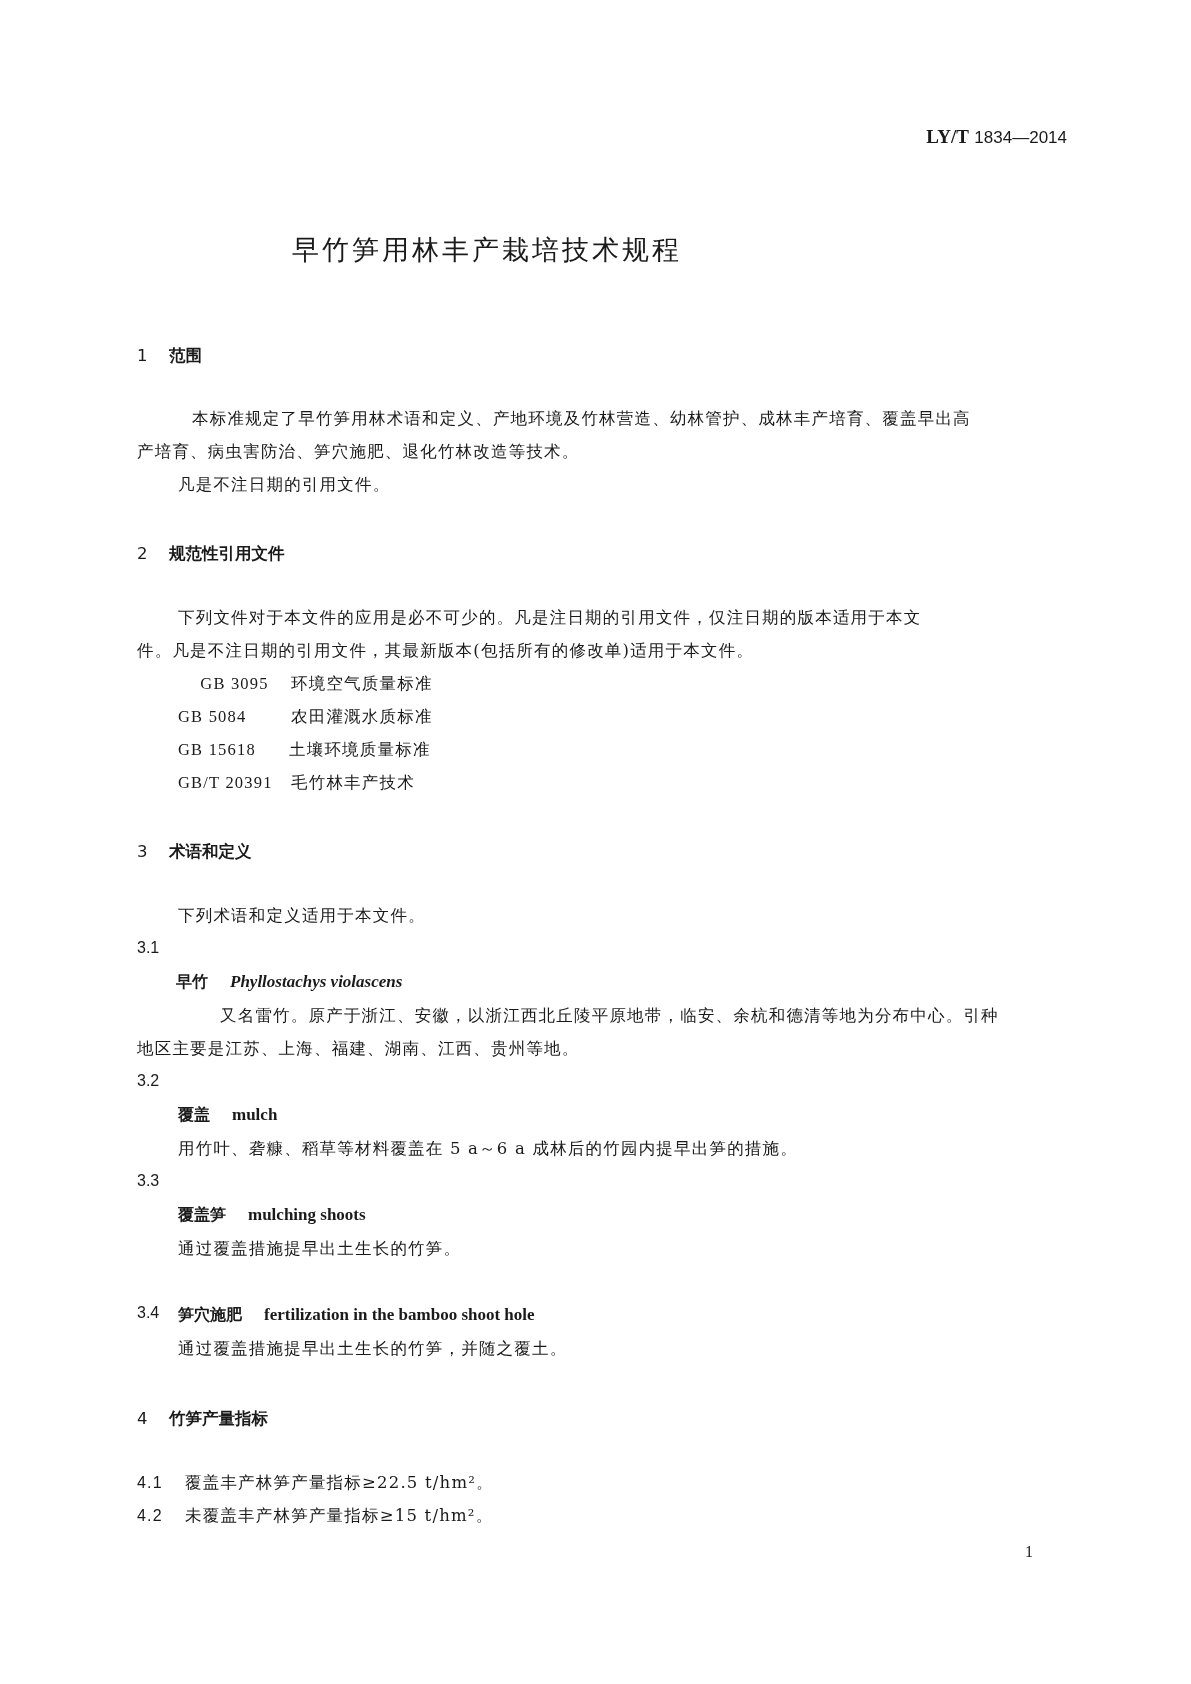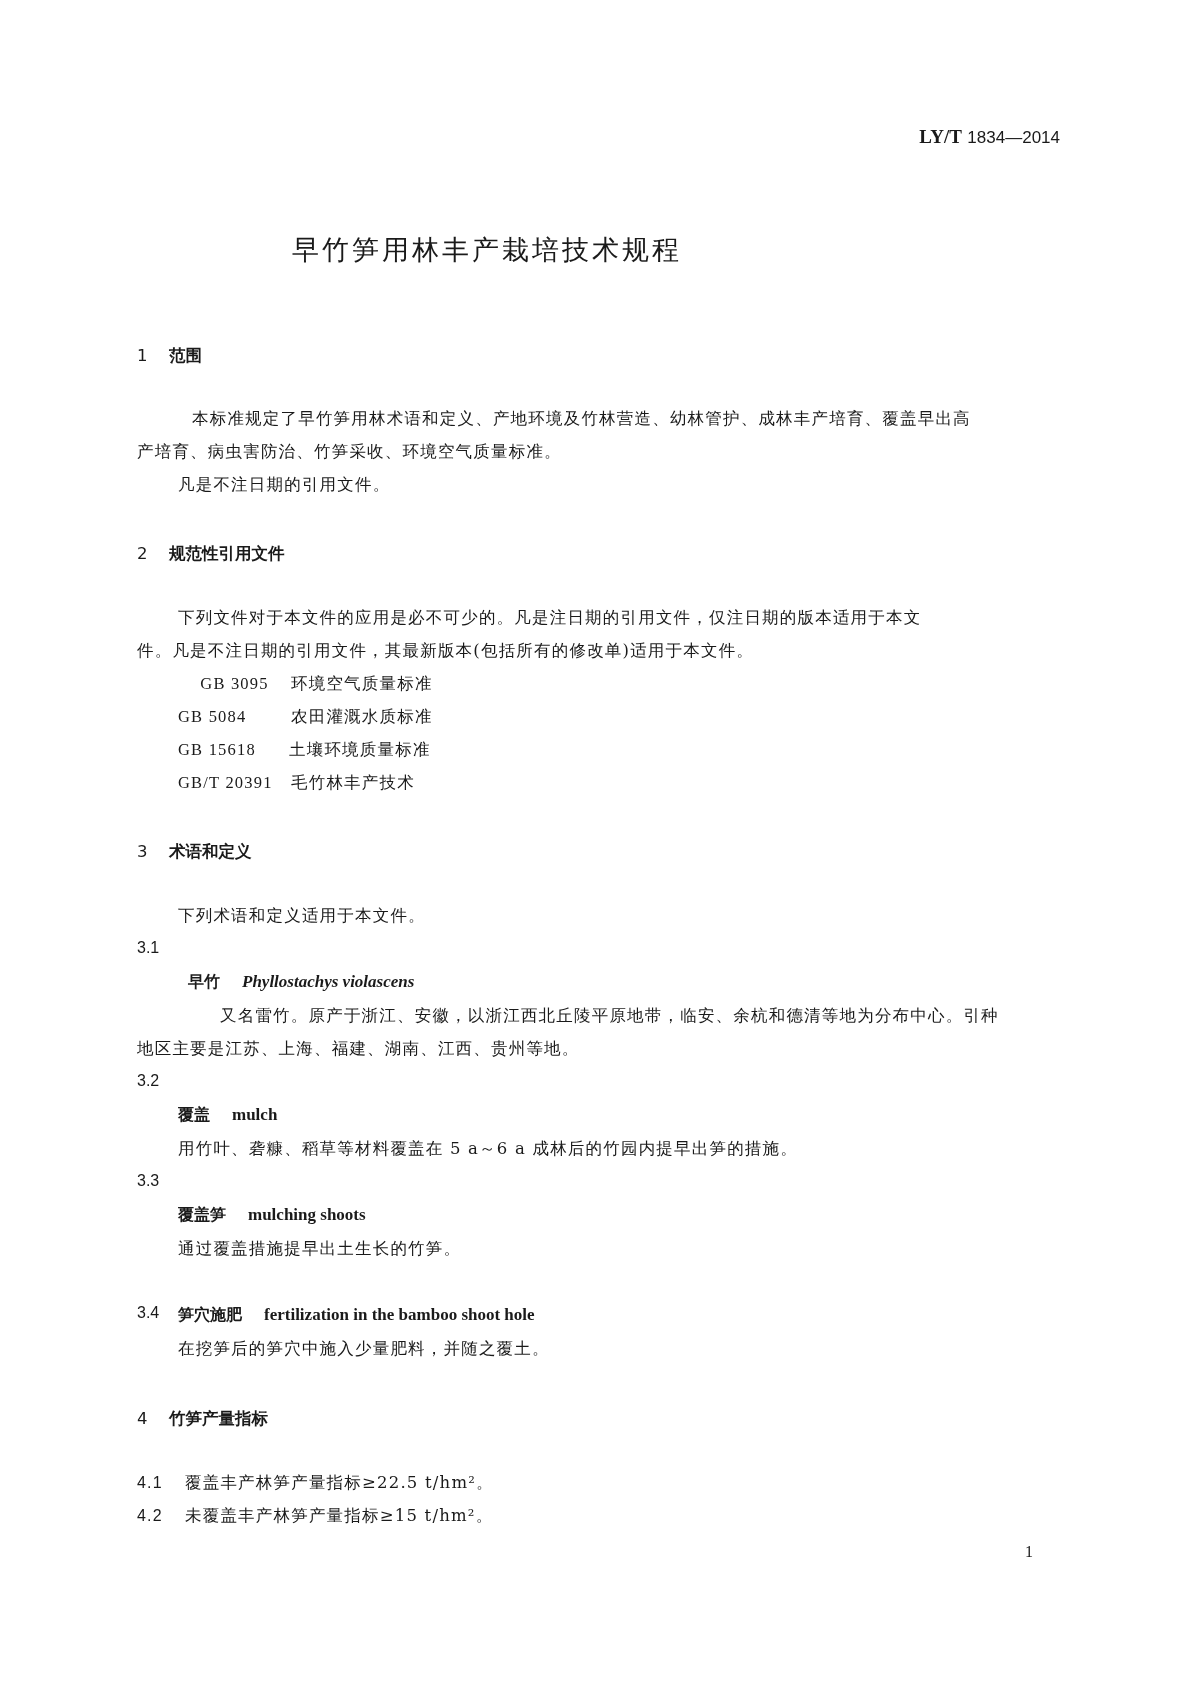--- a/index.html
+++ b/index.html
@@ -2,21 +2,21 @@
 <html><head>
 <meta charset="utf-8">
 <style>
   html, body { margin: 0; padding: 0; background: #ffffff; }
   body {
     width: 1191px; height: 1684px; position: relative; overflow: hidden;
     font-family: "DejaVu Serif", "Liberation Serif", serif;
     color: #1a1a1a;
   }
   .abs { position: absolute; white-space: nowrap; }
-  .std-code { right: 131px; top: 126px; font-size: 17px; }
+  .std-code { right: 124px; top: 126px; font-size: 17px; }
   .std-code .code-prefix { font-family: "Liberation Serif", serif; font-weight: bold; font-size: 19px; }
   .std-code .code-num { font-family: "Liberation Sans", sans-serif; font-size: 17px; }
   .doc-title { left: 0; width: 974px; text-align: center; top: 232px; font-family: "DejaVu Sans", sans-serif; font-size: 27px; letter-spacing: 3px; }
   .h1 { font-family: "DejaVu Sans", sans-serif; font-size: 16.5px; font-weight: bold; }
   .h1 .num { display: inline-block; width: 32px; font-weight: normal; }
   .p { font-size: 16.5px; letter-spacing: 1.2px; }
   .sub { font-family: "Liberation Sans", sans-serif; font-size: 16px; }
   .term-zh { font-family: "DejaVu Sans", sans-serif; font-weight: bold; font-size: 16px; }
   .term-en { font-family: "Liberation Serif", serif; font-weight: bold; font-size: 17px; margin-left: 22px; }
   .term-en.italic { font-style: italic; }
@@ -30,21 +30,21 @@
   <span class="code-prefix">LY/T</span>
   <span class="code-num">1834—2014</span>
 </div>
 
 <div class="abs doc-title">早竹笋用林丰产栽培技术规程</div>
 
 <div class="abs h1" style="left:137px; top:345px;">
   <span class="num">1</span><span>范围</span>
 </div>
 <div class="abs p" style="left:192px; top:408px;">本标准规定了早竹笋用林术语和定义、产地环境及竹林营造、幼林管护、成林丰产培育、覆盖早出高</div>
-<div class="abs p" style="left:137px; top:441px;">产培育、病虫害防治、竹笋采收、环境空气质量标准。</div>
+<div class="abs p" style="left:137px; top:441px;">产培育、病虫害防治、笋穴施肥、退化竹林改造等技术。</div>
 <div class="abs p" style="left:178px; top:474px;">凡是不注日期的引用文件。</div>
 
 <div class="abs h1" style="left:137px; top:543px;">
   <span class="num">2</span><span>规范性引用文件</span>
 </div>
 <div class="abs p" style="left:178px; top:607px;">下列文件对于本文件的应用是必不可少的。凡是注日期的引用文件，仅注日期的版本适用于本文</div>
 <div class="abs p" style="left:137px; top:640px;">件。凡是不注日期的引用文件，其最新版本(包括所有的修改单)适用于本文件。</div>
 <div class="abs p" style="left:178px; top:673px;">
   <span class="ref-code" style="width:113px;text-align:center;">GB 3095</span><span>环境空气质量标准</span>
 </div>
@@ -57,21 +57,21 @@
 <div class="abs p" style="left:178px; top:772px;">
   <span class="ref-code" style="width:113px;">GB/T 20391</span><span>毛竹林丰产技术</span>
 </div>
 
 <div class="abs h1" style="left:137px; top:841px;">
   <span class="num">3</span><span>术语和定义</span>
 </div>
 <div class="abs p" style="left:178px; top:905px;">下列术语和定义适用于本文件。</div>
 
 <div class="abs sub" style="left:137px; top:939px;">3.1</div>
-<div class="abs" style="left:188px; top:972px;">
+<div class="abs" style="left:176px; top:972px;">
   <span class="term-zh">早竹</span><span class="term-en italic">Phyllostachys violascens</span>
 </div>
 <div class="abs p" style="left:178px; top:1005px;margin-left:42px;">又名雷竹。原产于浙江、安徽，以浙江西北丘陵平原地带，临安、余杭和德清等地为分布中心。引种</div>
 <div class="abs p" style="left:137px; top:1038px;">地区主要是江苏、上海、福建、湖南、江西、贵州等地。</div>
 
 <div class="abs sub" style="left:137px; top:1072px;">3.2</div>
 <div class="abs" style="left:178px; top:1105px;">
   <span class="term-zh">覆盖</span><span class="term-en">mulch</span>
 </div>
 <div class="abs p" style="left:178px; top:1138px;">用竹叶、砻糠、稻草等材料覆盖在 5 a～6 a 成林后的竹园内提早出笋的措施。</div>
@@ -79,21 +79,21 @@
 <div class="abs sub" style="left:137px; top:1172px;">3.3</div>
 <div class="abs" style="left:178px; top:1205px;">
   <span class="term-zh">覆盖笋</span><span class="term-en">mulching shoots</span>
 </div>
 <div class="abs p" style="left:178px; top:1238px;">通过覆盖措施提早出土生长的竹笋。</div>
 
 <div class="abs sub" style="left:137px; top:1272px;margin-top:32px;">3.4</div>
 <div class="abs" style="left:178px; top:1305px;">
   <span class="term-zh">笋穴施肥</span><span class="term-en">fertilization in the bamboo shoot hole</span>
 </div>
-<div class="abs p" style="left:178px; top:1338px;">在挖笋后的笋穴中施入少量肥料，并随之覆土。</div>
+<div class="abs p" style="left:178px; top:1338px;">通过覆盖措施提早出土生长的竹笋，并随之覆土。</div>
 
 <div class="abs h1" style="left:137px; top:1408px;">
   <span class="num">4</span><span>竹笋产量指标</span>
 </div>
 <div class="abs p" style="left:137px; top:1472px;">
   <span class="sub" style="display:inline-block; width:48px;">4.1</span><span>覆盖丰产林笋产量指标≥22.5 t/hm²。</span>
 </div>
 <div class="abs p" style="left:137px; top:1505px;">
   <span class="sub" style="display:inline-block; width:48px;">4.2</span><span>未覆盖丰产林笋产量指标≥15 t/hm²。</span>
 </div>

